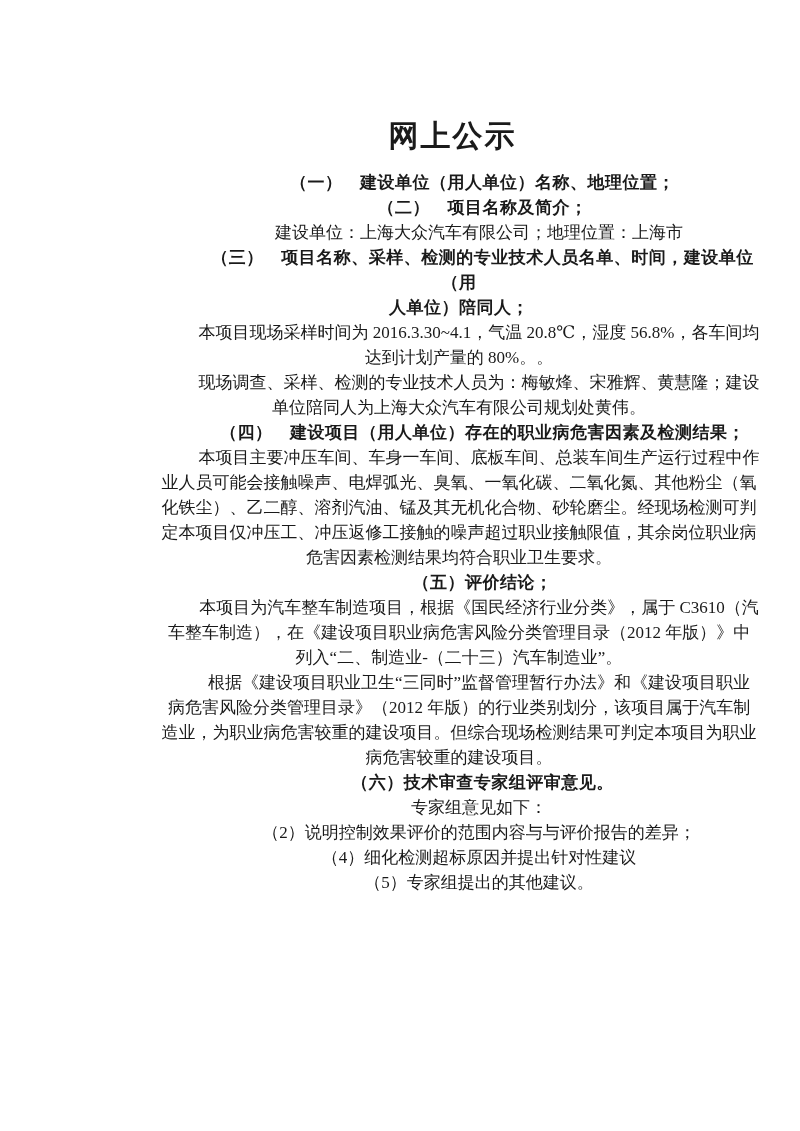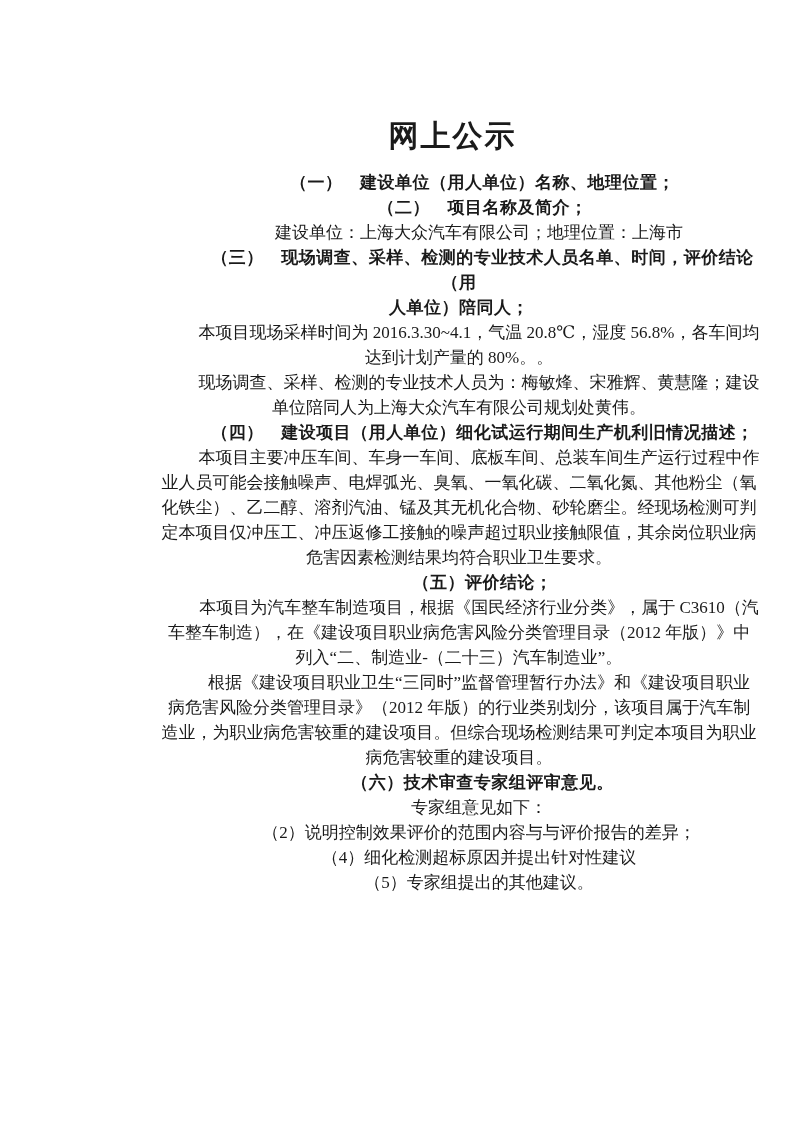--- a/index.html
+++ b/index.html
@@ -57,27 +57,27 @@
 </style>
 </head>
 <body>
 
 <div class="page">
   <h1 class="doc-title">网上公示</h1>
   <div class="content" id="content">
       <div class="para heading">（一）　建设单位（用人单位）名称、地理位置；</div>
       <div class="para heading">（二）　项目名称及简介；</div>
       <div class="para body">建设单位：上海大众汽车有限公司；地理位置：上海市</div>
-      <div class="para heading">（三）　现场调查、采样、检测的专业技术人员名单、时间，评价结论（用
+      <div class="para heading">（三）　项目名称、采样、检测的专业技术人员名单、时间，建设单位（用
 人单位）陪同人；</div>
       <div class="para body">本项目现场采样时间为 2016.3.30~4.1，气温 20.8℃，湿度 56.8%，各车间均
 达到计划产量的 80%。。</div>
       <div class="para body">现场调查、采样、检测的专业技术人员为：梅敏烽、宋雅辉、黄慧隆；建设
 单位陪同人为上海大众汽车有限公司规划处黄伟。</div>
-      <div class="para heading">（四）　建设项目（用人单位）细化试运行期间生产机利旧情况描述；</div>
+      <div class="para heading">（四）　建设项目（用人单位）存在的职业病危害因素及检测结果；</div>
       <div class="para body">本项目主要冲压车间、车身一车间、底板车间、总装车间生产运行过程中作
 业人员可能会接触噪声、电焊弧光、臭氧、一氧化碳、二氧化氮、其他粉尘（氧
 化铁尘）、乙二醇、溶剂汽油、锰及其无机化合物、砂轮磨尘。经现场检测可判
 定本项目仅冲压工、冲压返修工接触的噪声超过职业接触限值，其余岗位职业病
 危害因素检测结果均符合职业卫生要求。</div>
       <div class="para heading">（五）评价结论；</div>
       <div class="para body">本项目为汽车整车制造项目，根据《国民经济行业分类》，属于 C3610（汽
 车整车制造），在《建设项目职业病危害风险分类管理目录（2012 年版）》中
 列入“二、制造业-（二十三）汽车制造业”。</div>
       <div class="para body">根据《建设项目职业卫生“三同时”监督管理暂行办法》和《建设项目职业

